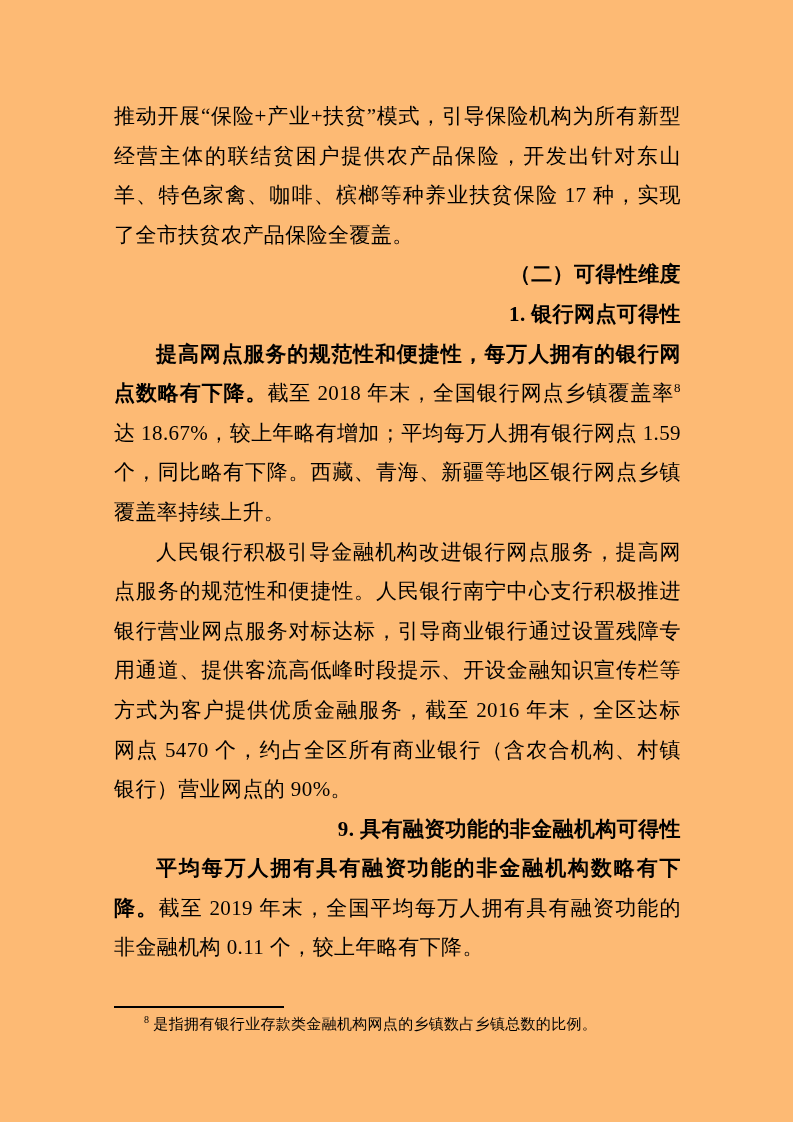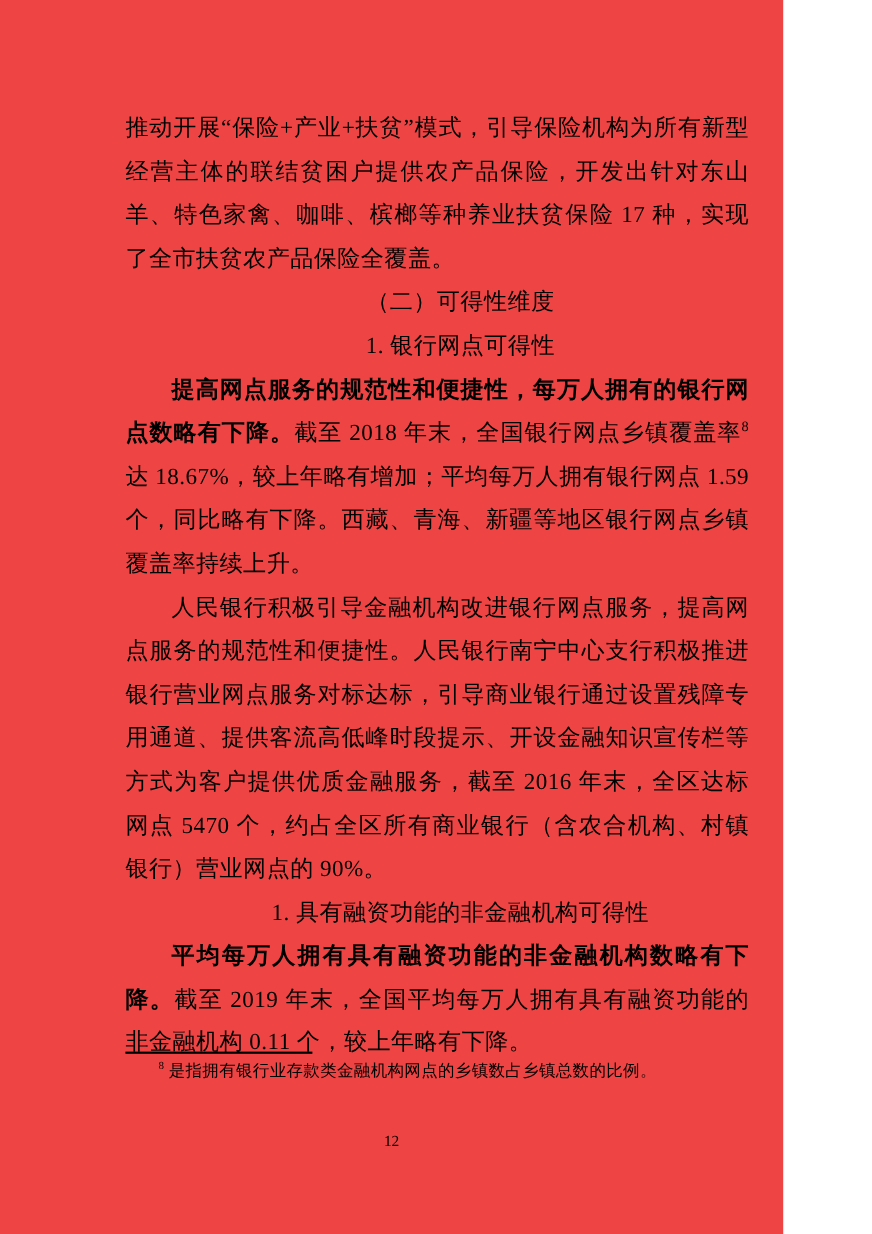--- a/index.html
+++ b/index.html
@@ -2,23 +2,23 @@
 <html><head>
 <meta charset="utf-8">
 <style>
   html, body {
     margin: 0;
     padding: 0;
     background: #ffffff;
   }
   .page {
     position: relative;
-    width: 712px;
+    width: 793px;
     height: 1122px;
-    background: #ef4444;
+    background: #fdba74;
     color: #000000;
     font-family: "Liberation Serif", "DejaVu Serif", serif;
     overflow: hidden;
   }
   .body-text {
     position: absolute;
     left: 114px;
     top: 97px;
     width: 567px;
   }
@@ -27,35 +27,35 @@
     font-size: 21px;
     line-height: 39.6px;
     text-align: justify;
     text-justify: inter-character;
     letter-spacing: 0.4px;
   }
   .indent {
     text-indent: 2em;
   }
   .heading {
-    font-weight: normal;
-    text-align: center;
+    font-weight: bold;
+    text-align: right;
   }
   .bold {
     font-weight: bold;
   }
   sup.fnref {
     font-size: 13px;
     line-height: 0;
     vertical-align: super;
   }
   .footnote-block {
     position: absolute;
     left: 114px;
-    top: 956px;
+    top: 1006px;
     width: 567px;
   }
   .footnote-rule {
     width: 170px;
     height: 0;
     border-top: 2px solid #000000;
     margin: 0 0 6px 0;
   }
   .footnote-text {
     margin: 0;
@@ -90,26 +90,25 @@
     <p class="para"><span>推动开展“保险+产业+扶贫”模式，引导保险机构为所有新型经营主体的联结贫困户提供农产品保险，开发出针对东山羊、特色家禽、咖啡、槟榔等种养业扶贫保险 17 种，实现了全市扶贫农产品保险全覆盖。</span></p>
 
     <p class="para indent heading"><span>（二）可得性维度</span></p>
 
     <p class="para indent heading"><span>1. 银行网点可得性</span></p>
 
     <p class="para indent"><span class="bold">提高网点服务的规范性和便捷性，每万人拥有的银行网点数略有下降。</span><span>截至 2018 年末，全国银行网点乡镇覆盖率</span><sup class="fnref">8</sup><span>达 18.67%，较上年略有增加；平均每万人拥有银行网点 1.59 个，同比略有下降。西藏、青海、新疆等地区银行网点乡镇覆盖率持续上升。</span></p>
 
     <p class="para indent"><span>人民银行积极引导金融机构改进银行网点服务，提高网点服务的规范性和便捷性。人民银行南宁中心支行积极推进银行营业网点服务对标达标，引导商业银行通过设置残障专用通道、提供客流高低峰时段提示、开设金融知识宣传栏等方式为客户提供优质金融服务，截至 2016 年末，全区达标网点 5470 个，约占全区所有商业银行（含农合机构、村镇银行）营业网点的 90%。</span></p>
 
-    <p class="para indent heading"><span>1. 具有融资功能的非金融机构可得性</span></p>
+    <p class="para indent heading"><span>9. 具有融资功能的非金融机构可得性</span></p>
 
     <p class="para indent"><span class="bold">平均每万人拥有具有融资功能的非金融机构数略有下降。</span><span>截至 2019 年末，全国平均每万人拥有具有融资功能的非金融机构 0.11 个，较上年略有下降。</span></p>
 
   </div>
 
   <div class="footnote-block">
     <div class="footnote-rule"></div>
     <p class="footnote-text"><sup>8</sup><span> 是指拥有银行业存款类金融机构网点的乡镇数占乡镇总数的比例。</span></p>
   </div>
 
-  <div class="page-number">12</div>
 
 </div>
 
 </body></html>

